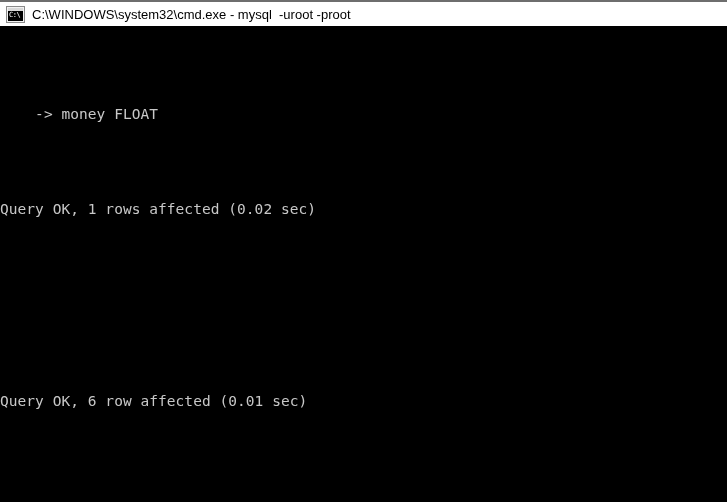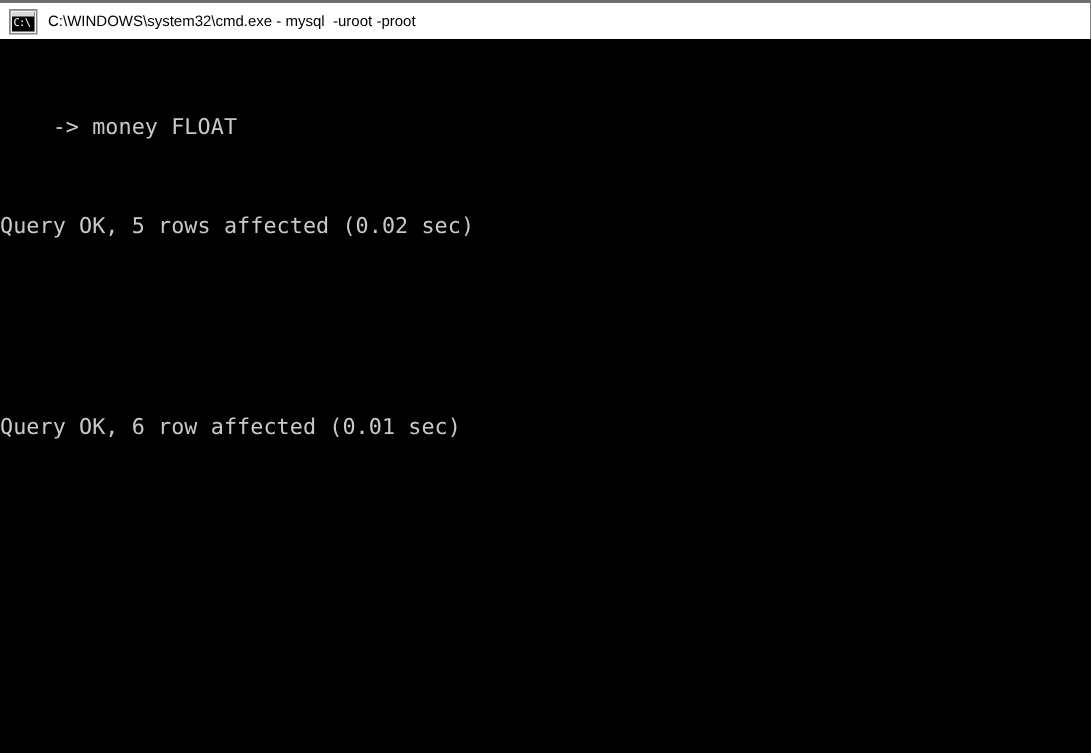--- a/index.html
+++ b/index.html
@@ -65,21 +65,21 @@
     font-family: "DejaVu Sans Mono", "Liberation Mono", monospace;
     font-size: 7px;
     line-height: 8px;
     color: #ffffff;
     letter-spacing: -0.5px;
     white-space: nowrap;
   }
 
   #title-text {
     font-family: "Liberation Sans", sans-serif;
-    font-size: 10px;
+    font-size: 13px;
     line-height: 15px;
     color: #000000;
     white-space: pre;
     letter-spacing: 0px;
   }
 
   
   #console {
     position: absolute;
     left: 0;
@@ -96,38 +96,39 @@
     overflow: hidden;
     padding: 3px 0 0 0;
     box-sizing: border-box;
   }
 
   .console-line {
     display: block;
     height: 22.3px;
     white-space: pre;
     color: #c8c8c8;
+    margin-top: 29px;
   }
 </style>
 </head>
 <body>
 
 <div id="cmd-window">
 
   <div id="title-bar">
     <span id="title-icon">
       <span class="icon-bar"></span>
       <span class="icon-text">C:\</span>
     </span>
     <span id="title-text">C:\WINDOWS\system32\cmd.exe - mysql  -uroot -proot</span>
   </div>
 
   <div id="console">
     <span class="console-line">    -&gt; money FLOAT</span>
-    <span class="console-line">Query OK, 5 rows affected (0.02 sec)</span>
+    <span class="console-line">Query OK, 1 rows affected (0.02 sec)</span>
     <span class="console-line"></span>
     <span class="console-line">Query OK, 6 row affected (0.01 sec)</span>
     
     
     
     
     
     
     
     

